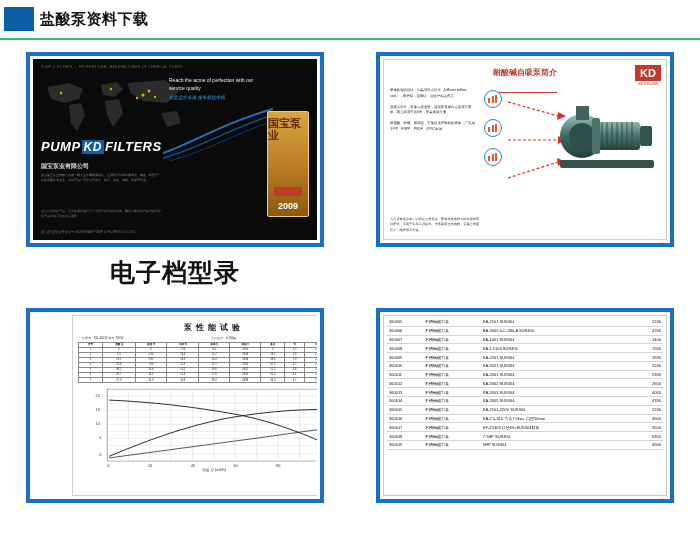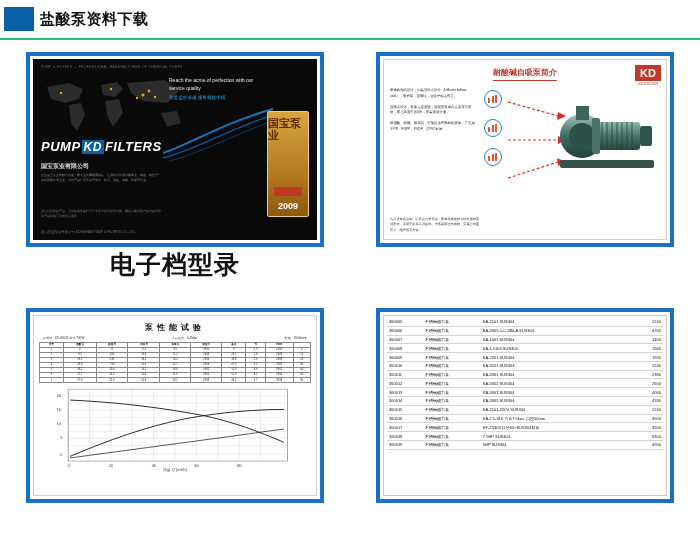--- a/index.html
+++ b/index.html
@@ -70,21 +70,21 @@
     overflow: hidden;
     position: relative;
   }
   .thumb-inner {
     width: 100%;
     height: 100%;
     position: relative;
     overflow: hidden;
   }
   .caption {
-    margin-top: 4px;
+    margin-top: 12px;
     font-size: 25px;
     font-weight: bold;
     color: #111111;
     letter-spacing: 1px;
     text-align: center;
     line-height: 1.1;
   }
 
   
   .cat {
@@ -237,21 +237,21 @@
   }
   .ppt-title {
     position: absolute;
     top: 7px;
     left: 50%;
     transform: translateX(-50%);
     font-size: 8px;
     font-weight: bold;
     color: #c0392b;
     border-bottom: 1px solid #c0392b;
-    padding-bottom: 2px;
+    padding-bottom: 14px;
     white-space: nowrap;
   }
   .ppt-logo {
     position: absolute;
     top: 5px;
     right: 5px;
     text-align: center;
   }
   .ppt-logo .lm {
     width: 26px;
@@ -331,20 +331,21 @@
 
   
   .perf {
     background: #ffffff;
     width: 100%;
     height: 100%;
     position: relative;
     border: 1px solid #d0d0d0;
     box-sizing: border-box;
     padding: 4px 5px;
+    margin-left: 39px;
   }
   .perf-title {
     text-align: center;
     font-size: 8px;
     font-weight: bold;
     letter-spacing: 4px;
     color: #111;
     margin-top: 2px;
   }
   .perf-subrow {

